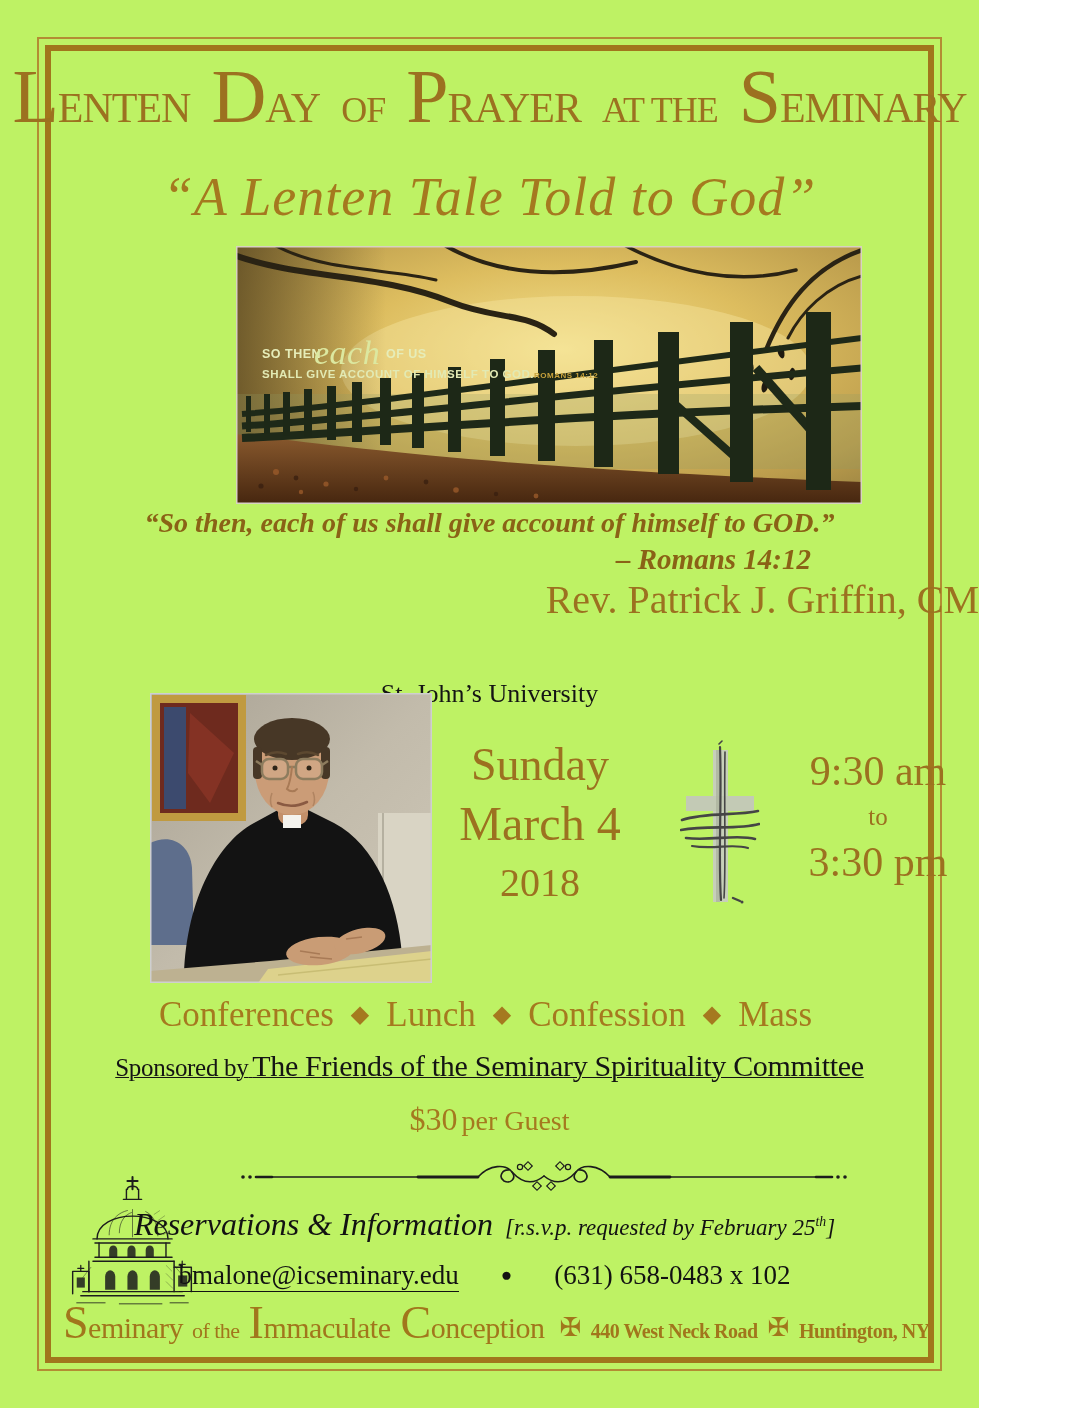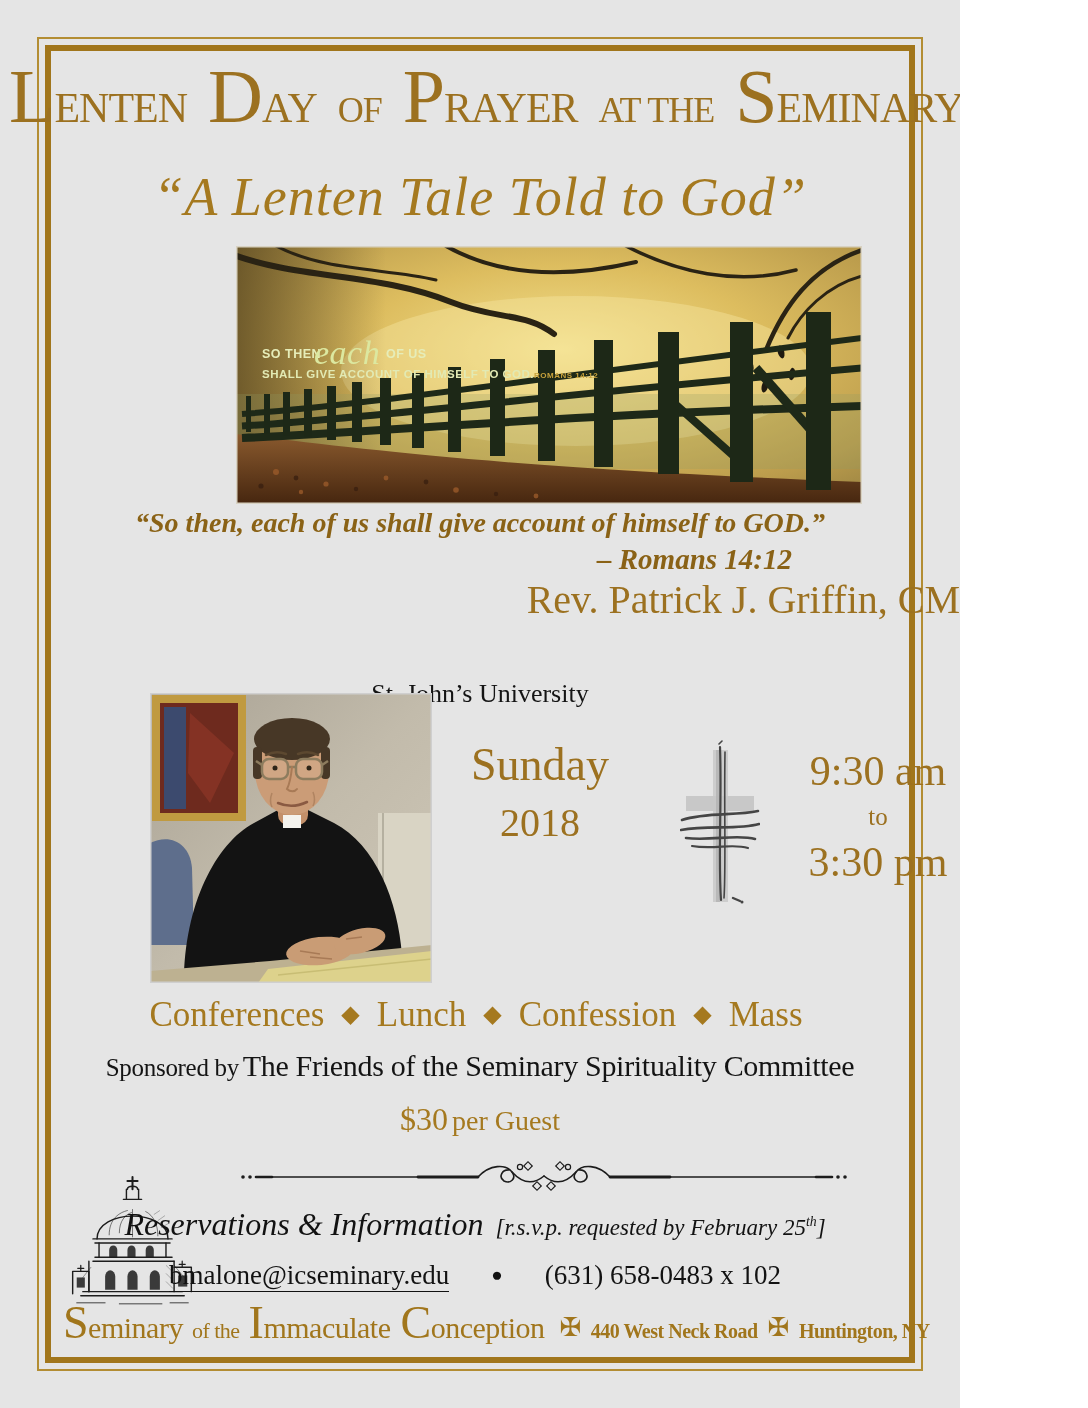--- a/index.html
+++ b/index.html
@@ -4,22 +4,22 @@
 <style>
   :root{
     --gold:#9c7120;
     --gold-lt:#a5791f;
     --gold-dk:#8a6216;
     --border:#a1761c;
     --ink:#1a1a1a;
   }
   html,body{margin:0;padding:0;background:#ffffff;}
   #poster{
-    position:relative;width:960px;height:1408px;background:#e5e5e5;overflow:hidden;
-    font-family:"Liberation Serif", serif;color:var(--ink);
+    position:relative;width:960px;height:1408px;background:#bef264;overflow:hidden;
+    font-family:"Liberation Serif", serif;color:var(--ink);padding-left:19px;
   }
   .b-outer{position:absolute;inset:37px;border:2px solid #b38d33;pointer-events:none;}
   .b-inner{position:absolute;inset:45px;border:6px solid var(--border);pointer-events:none;}
 
   .title{position:absolute;top:58px;left:0;right:0;text-align:center;color:var(--gold);white-space:nowrap;letter-spacing:-1px;}
   .title .word{display:inline-block;margin:0 9px;}
   .title .cap{font-size:76px;line-height:1;}
   .title .sc{font-size:42px;}
   .title .mid{font-size:36px;}
 
@@ -49,21 +49,21 @@
   .crossicon{position:absolute;left:680px;top:740px;width:80px;height:170px;}
   .crossicon svg{display:block;width:100%;height:100%;}
 
   .etime{position:absolute;left:780px;top:744px;width:196px;text-align:center;color:var(--gold);}
   .etime .t{font-size:42px;line-height:1.3;}
   .etime .to{font-size:25px;line-height:1.45;font-family:Liberation Serif, serif;}
 
   .activities{position:absolute;top:995px;left:0;right:8px;text-align:center;color:var(--gold-lt);font-size:35px;}
   .activities .diamond{font-size:24px;vertical-align:4px;padding:0 17px;}
 
-  .sponsor{position:absolute;top:1049px;left:0;right:0;text-align:center;color:#141414;letter-spacing:-0.3px;white-space:nowrap;}
+  .sponsor{position:absolute;top:1049px;left:0;right:0;text-align:center;color:#141414;letter-spacing:-0.3px;white-space:nowrap;text-decoration:underline;}
   .sponsor .pfx{font-size:25px;}
   .sponsor .nm{font-size:30px;}
 
   .price{position:absolute;top:1101px;left:0;right:0;text-align:center;color:var(--gold-lt);}
   .price .amt{font-size:32px;}
   .price .unit{font-size:28px;}
 
   .divider{position:absolute;left:238px;top:1156px;width:612px;height:42px;}
   .divider svg{display:block;width:100%;height:100%;}
 
@@ -241,20 +241,21 @@
       <path d="M128,282 L282,266" stroke="#c8bd74" stroke-width="1.5"></path>
       <ellipse cx="170" cy="258" rx="34" ry="14" transform="rotate(-6 170 258)" fill="#c99c75"></ellipse>
       <ellipse cx="210" cy="248" rx="26" ry="12" transform="rotate(-14 210 248)" fill="#c99c75"></ellipse>
       <path d="M150,258 l20,3 M160,264 l22,2 M196,246 l16,-2" stroke="#a87a56" stroke-width="1.5" fill="none"></path>
       <rect x="0.75" y="0.75" width="280.5" height="288.5" fill="none" stroke="#cfcfcf" stroke-width="1.5"></rect>
     </svg>
   </div>
 
   <div class="edate">
     <div class="day">Sunday</div>
+    <div class="md">March 4</div>
     <div class="yr">2018</div>
   </div>
 
   <div class="crossicon">
     <svg viewBox="0 0 80 170">
       <g opacity="0.85">
         <rect x="33" y="10" width="15" height="152" fill="#c9c9c9"></rect>
         <rect x="6" y="56" width="68" height="15" fill="#c4c4c4"></rect>
         <rect x="36" y="10" width="4" height="152" fill="#9a9a9a" opacity="0.5"></rect>
       </g>

